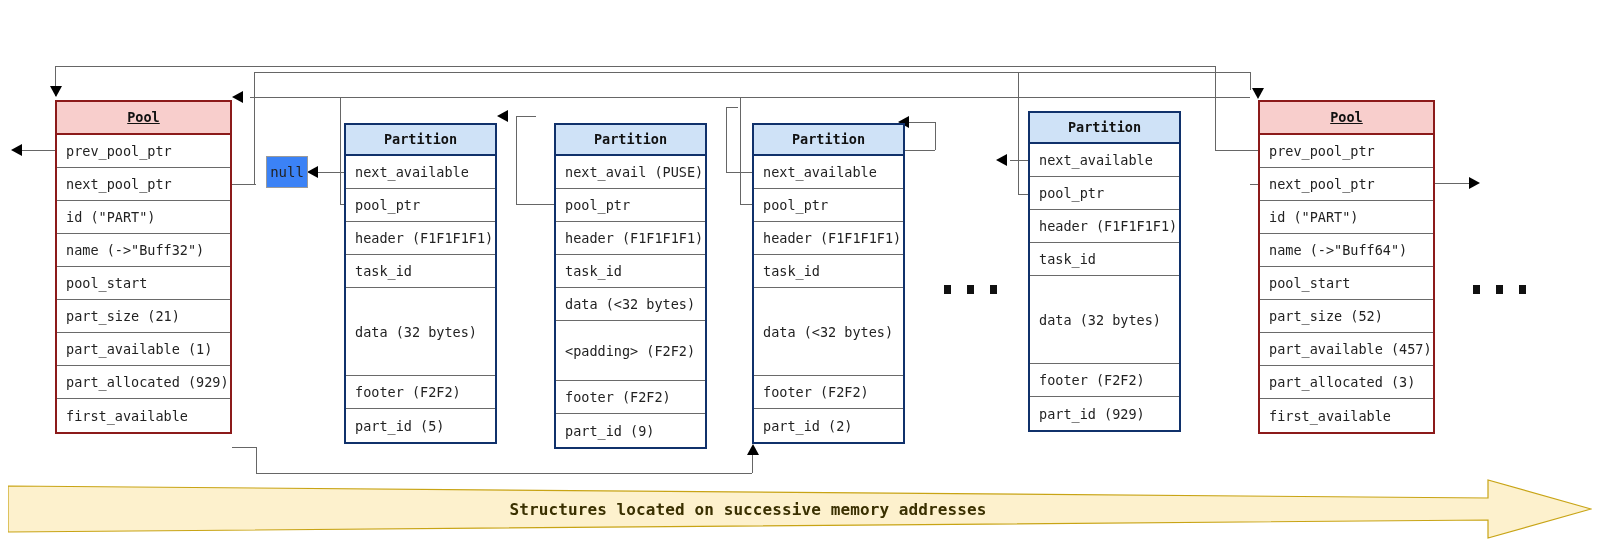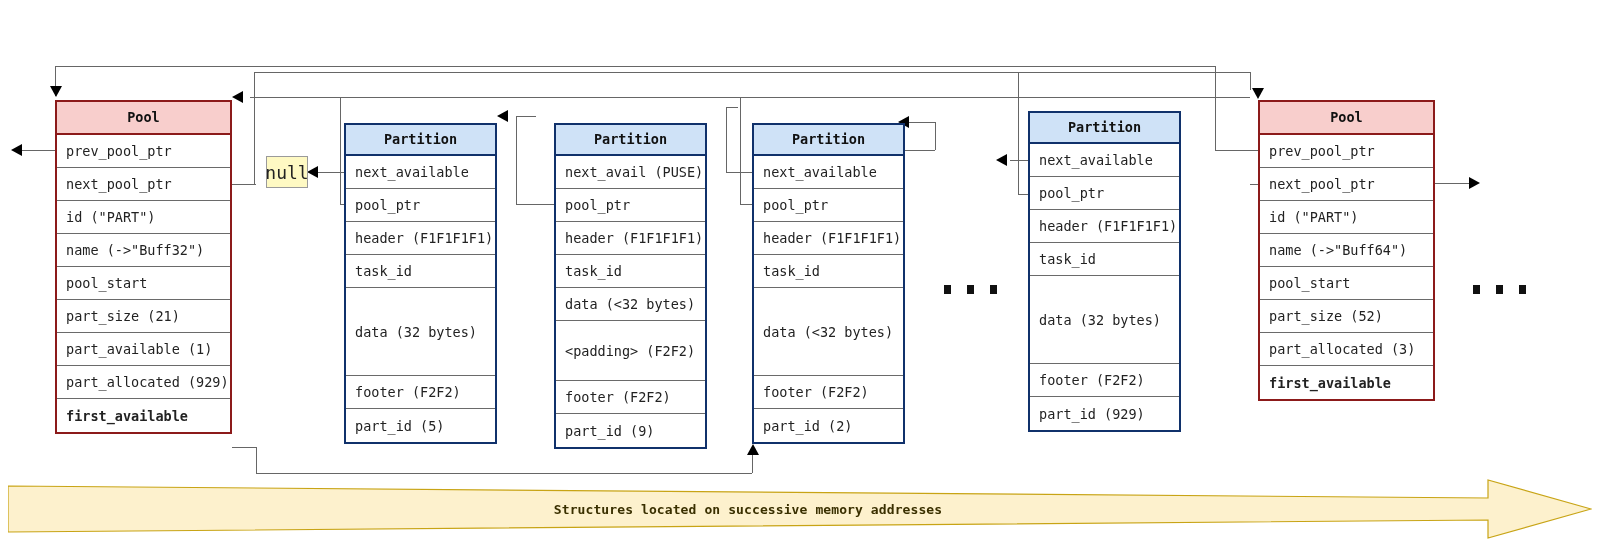--- a/index.html
+++ b/index.html
@@ -12,36 +12,36 @@
     box-sizing:border-box;width:100%;text-align:center;font-weight:bold;
     font-size:13.5px;line-height:1;display:flex;align-items:center;justify-content:center;
   }
   .box .row{
     box-sizing:border-box;width:100%;display:flex;align-items:center;
     padding-left:9px;font-size:13.5px;color:#222;white-space:nowrap;
   }
 
   
   .pool{border:2px solid #8c1a1a;}
-  .pool .hdr{background:#f8cecc;border-bottom:2px solid #8c1a1a;height:33px;color:#111;}
+  .pool .hdr{background:#f8cecc;border-bottom:2px solid #8c1a1a;height:33px;color:#111;text-decoration:underline;}
   .pool .row{border-bottom:1px solid #6a6a6a;height:33px;}
-  .pool .row:last-child{border-bottom:none;font-weight:bold;}
+  .pool .row:last-child{border-bottom:none;}
 
   
   .part{border:2px solid #10316b;}
   .part .hdr{background:#cfe2f7;border-bottom:2px solid #10316b;height:31px;color:#111;}
   .part .row{border-bottom:1px solid #6a6a6a;height:33px;}
   .part .row:last-child{border-bottom:none;}
   .part .row.tall{height:88px;}
   .part .row.mid{height:60px;}
 
   
   .nullbox{
-    position:absolute;box-sizing:border-box;border:1px solid #9a9a9a;background:#fef9c3;
-    display:flex;align-items:center;justify-content:center;font-size:18px;color:#222;
+    position:absolute;box-sizing:border-box;border:1px solid #9a9a9a;background:#3b82f6;
+    display:flex;align-items:center;justify-content:center;font-size:14px;color:#222;
   }
 
   
   .ln{position:absolute;background:#666;}
   .hl{height:1px;}
   .vl{width:1px;}
 
   .ar{position:absolute;width:0;height:0;}
   .ar.left{border-top:6px solid transparent;border-bottom:6px solid transparent;border-right:11px solid #000;}
   .ar.right{border-top:6px solid transparent;border-bottom:6px solid transparent;border-left:11px solid #000;}
@@ -51,21 +51,21 @@
   
   .dots{position:absolute;display:flex;gap:16px;align-items:center;}
   .dots i{display:block;width:7px;height:9px;background:#111;}
 
   
   #banner{position:absolute;left:8px;top:478px;width:1584px;height:62px;}
   #banner svg{display:block;}
   #banner .cap{
     position:absolute;left:0;top:0;width:1480px;height:62px;
     display:flex;align-items:center;justify-content:center;
-    font-size:13px;font-weight:bold;color:#3a3000;letter-spacing:.1px;
+    font-size:16px;font-weight:bold;color:#3a3000;letter-spacing:.1px;
   }
 </style>
 </head>
 <body>
 
 <div id="stage">
 
   <div class="ln vl" style="left:254px;top:72px;height:112px;"></div>
   <div class="ln hl" style="left:254px;top:72px;width:996px;"></div>
   <div class="ln vl" style="left:1250px;top:72px;height:18px;"></div>
@@ -191,20 +191,21 @@
   </div>
 
   <div class="box pool" style="left:1258px;top:100px;width:177px;">
     <div class="hdr">Pool</div>
     <div class="row">prev_pool_ptr</div>
     <div class="row">next_pool_ptr</div>
     <div class="row">id ("PART")</div>
     <div class="row">name (-&gt;"Buff64")</div>
     <div class="row">pool_start</div>
     <div class="row">part_size (52)</div>
+    <div class="row">part_available (457)</div>
     <div class="row">part_allocated (3)</div>
     <div class="row">first_available</div>
   </div>
 
   <div class="dots" style="left:1473px;top:285px;">
     <i></i>
     <i></i>
     <i></i>
   </div>
 

